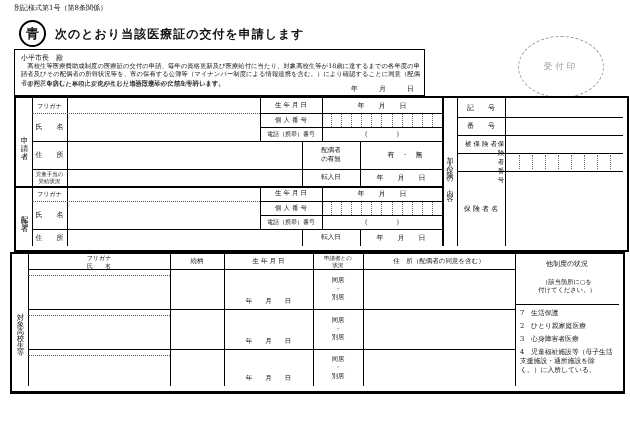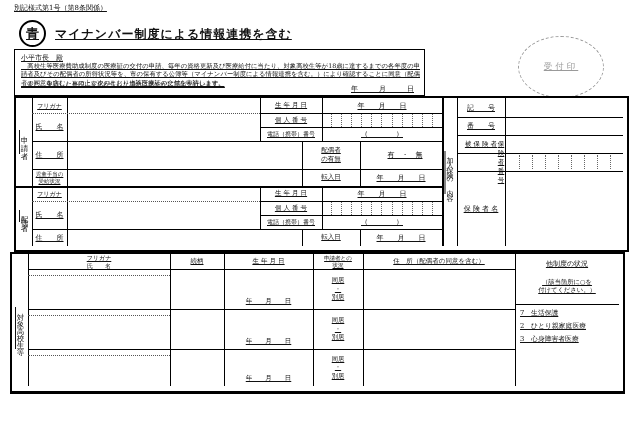--- a/index.html
+++ b/index.html
@@ -1,18 +1,18 @@
 <!DOCTYPE html>
 <html><head>
 <meta charset="utf-8">
 <style>
   html,body{margin:0;padding:0;background:#fff;}
   .page{position:relative;width:630px;height:439px;background:#fff;overflow:hidden;
         font-family:"DejaVu Serif","Liberation Serif",serif;color:#111;}
-  .abs{position:absolute;box-sizing:border-box;text-decoration:underline;}
+  .abs{position:absolute;box-sizing:border-box;}
   .c{display:flex;align-items:center;justify-content:center;text-align:center;}
   .cb{display:flex;align-items:flex-end;justify-content:center;text-align:center;}
   .pre{white-space:pre-line;}
   .vt{writing-mode:vertical-rl;text-orientation:upright;display:flex;align-items:center;justify-content:center;}
   .f55{font-size:5.5px;line-height:1.25;}
   .f6{font-size:6px;line-height:1.25;}
   .f63{font-size:6.3px;line-height:1.34;}
   .f65{font-size:6.5px;}
   .f7{font-size:7px;}
   .f75{font-size:7.5px;}
@@ -35,21 +35,21 @@
 </style>
 </head>
 <body>
 
 <div class="page">
 
   <div class="abs f7 pre" style="left:14px;top:3px;">別記様式第1号（第8条関係）</div>
   <div class="abs c badge">
     <span class="pre">青</span>
   </div>
-  <div class="abs bold pre" style="left:55px;top:26px;font-size:12px;letter-spacing:1px;">マイナンバー制度による情報連携を含む</div>
+  <div class="abs bold pre" style="left:55px;top:26px;font-size:12px;letter-spacing:1px;">次のとおり当該医療証の交付を申請します</div>
   <div class="abs c stamp">
     <span class="pre">受付印</span>
   </div>
 
   <div class="abs notice">
     <div class="abs f7 pre" style="left:6px;top:3px;">小平市長　殿</div>
     <div class="abs f63 just pre" style="left:6px;top:12px;width:399px;">　高校生等医療費助成制度の医療証の交付の申請、毎年の資格更新及び医療給付に当たり、対象高校生等が18歳に達するまでの各年度の申請者及びその配偶者の所得状況等を、市の保有する公簿等（マイナンバー制度による情報連携を含む。）により確認することに同意（配偶者の同意を含む。）の上、次のとおり当該医療証の交付を申請します。</div>
     <div class="abs f63 pre" style="left:6px;top:29.5px;width:399px;">　また、申請した事項に変化が生じた場合は速やかに届出を行います。</div>
     <div class="abs f7 pre" style="right:10px;bottom:1px;">年　　　月　　　日</div>
   </div>
@@ -175,20 +175,21 @@
 状況</div>
     <div class="abs c f65 pre" style="left:351px;top:0;width:152px;height:15px;">住　所（配偶者の同意を含む）</div>
 
     <div class="abs c f7 pre" style="left:503px;top:4px;width:104px;height:12px;">他制度の状況</div>
     <div class="abs c f63 pre" style="left:503px;top:18px;width:104px;height:28px;">（該当箇所に○を
 付けてください。）</div>
     <div class="abs items" style="left:503px;top:50px;width:104px;height:82px;">
       <div class="pre">7　生活保護</div>
       <div class="pre">2　ひとり親家庭医療</div>
       <div class="pre">3　心身障害者医療</div>
+      <div class="pre">4　児童福祉施設等（母子生活支援施設・通所施設を除く。）に入所している。</div>
     </div>
 
     <div class="abs cb f65 pre" style="left:212px;top:15px;width:89px;height:37px;">年　　月　　日</div>
     <div class="abs c f63 pre" style="left:301px;top:15px;width:50px;height:40px;">同居
 ・
 別居</div>
 
     <div class="abs cb f65 pre" style="left:212px;top:55px;width:89px;height:37px;">年　　月　　日</div>
     <div class="abs c f63 pre" style="left:301px;top:55px;width:50px;height:40px;">同居
 ・

